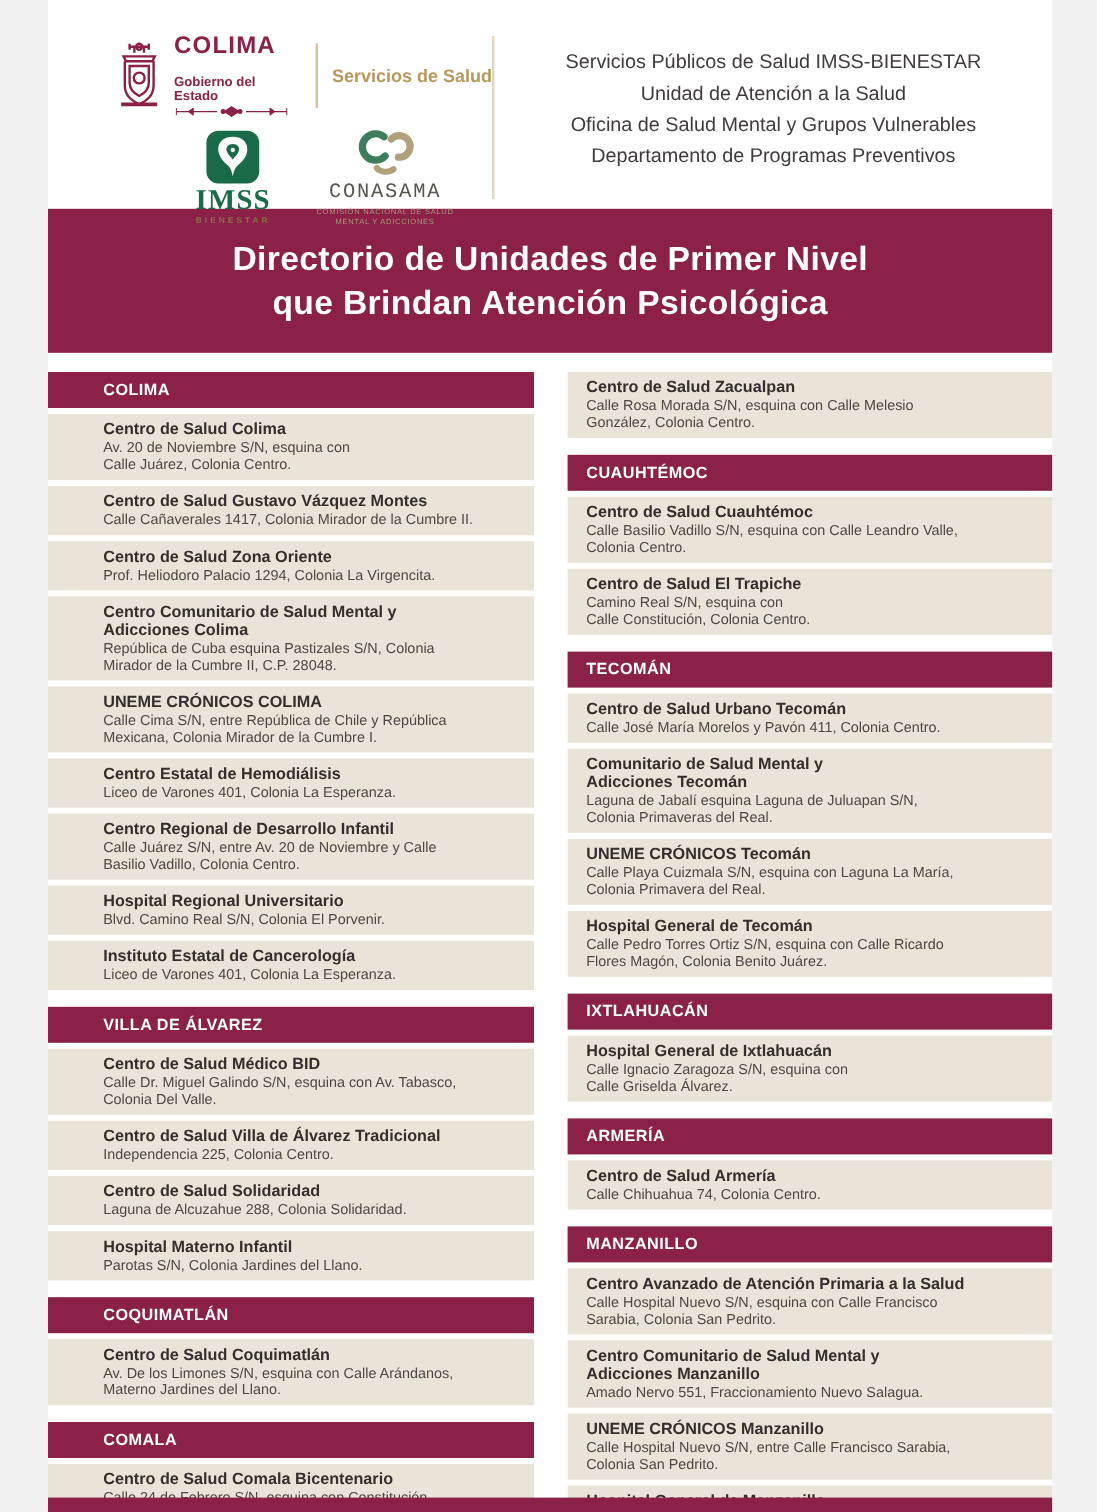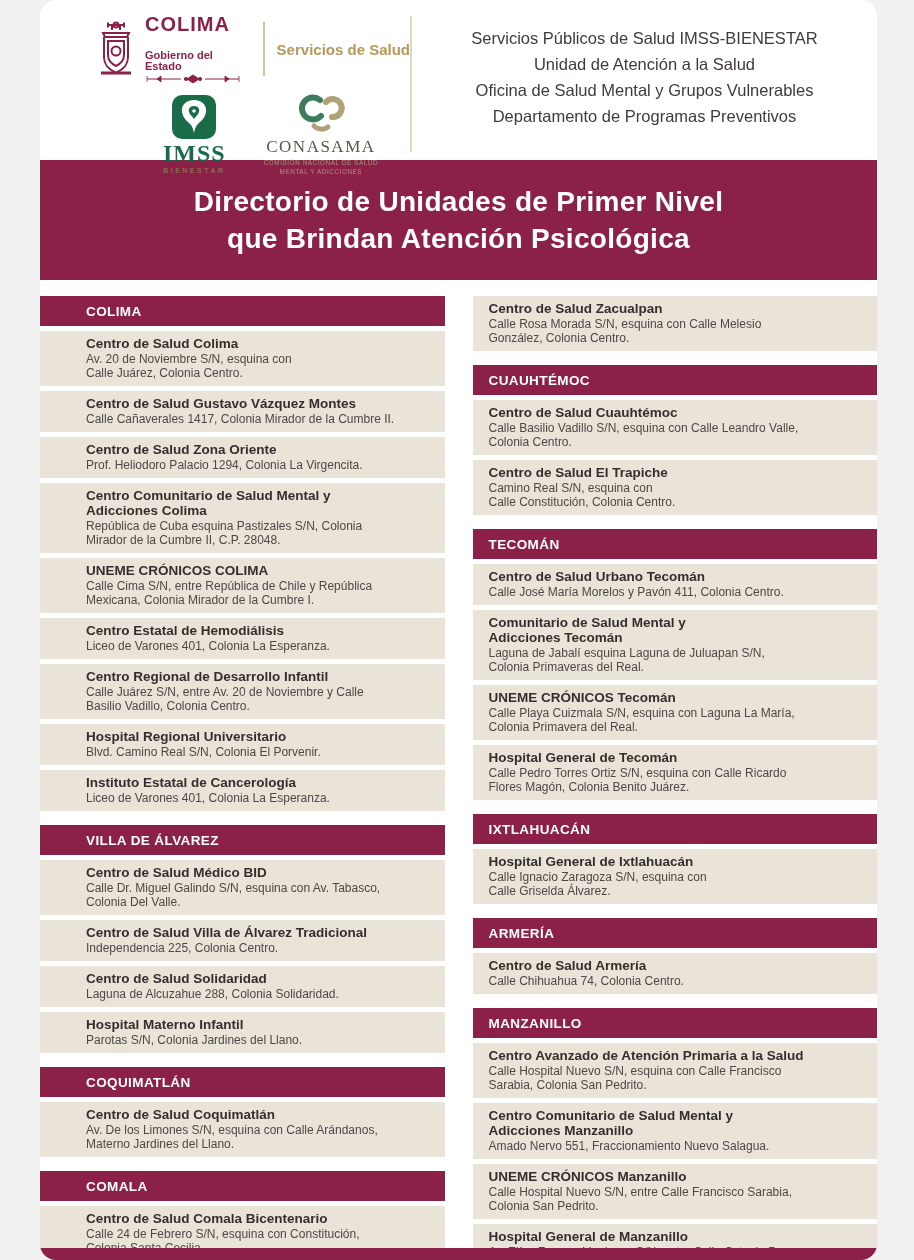--- a/index.html
+++ b/index.html
@@ -9,41 +9,41 @@
   }
   *{margin:0;padding:0;box-sizing:border-box;}
   html,body{width:914px;}
   body{
     height:1260px; background:var(--canvas-bg);
     font-family:"Liberation Sans","DejaVu Sans",sans-serif;
     overflow:hidden;
   }
   .page{
     position:relative; width:837px; height:1260px; margin-left:40px;
-    background:var(--page-bg); padding:14px 0 0 0; overflow:hidden;border-radius:16px;
+    background:var(--page-bg); padding:28px 0 0 0; overflow:hidden;
   }
   
   .letterhead{display:flex; align-items:stretch; height:140px;}
   .logos{width:370px; padding-left:55px; flex-shrink:0;}
   .logo-row1{display:flex; align-items:center;}
   .crest{width:42px; height:56px; flex-shrink:0;}
   .colima-word{margin-left:8px; color:var(--maroon); line-height:1;}
   .colima-word .big{font-size:20px; font-weight:800; letter-spacing:1px;}
   .colima-word .small{font-size:11px; font-weight:700; margin-top:16px;}
   .flourish{width:96px; height:10px; margin-top:2px; display:block;}
   .vdiv-short{width:2px; height:54px; background:var(--gold-line); margin:0 12px 0 14px;}
   .servicios{color:var(--gold); font-size:15px; font-weight:700; white-space:nowrap;}
   .logo-row2{display:flex; align-items:flex-start; gap:38px; margin:10px 0 0 68px;}
   .imss-block{text-align:center;}
   .imss-badge{width:46px; height:46px; display:block; margin:0 auto;}
   .imss-word{font-family:"Liberation Serif","DejaVu Serif",serif; font-size:24px; font-weight:700; color:var(--imss-green); letter-spacing:1px; line-height:1; margin-top:1px;}
   .imss-sub{font-size:7px; font-weight:700; color:#8a6d4e; letter-spacing:2.5px; margin-top:2px;}
   .conasama-block{text-align:center;}
   .conasama-glyph{width:56px; height:42px; display:block; margin:0 auto;}
-  .conasama-word{font-family:Liberation Serif, serif; font-size:17px; color:#57564e; letter-spacing:1.5px; line-height:1; margin-top:2px;}
+  .conasama-word{font-family:Liberation Mono, monospace; font-size:17px; color:#57564e; letter-spacing:1.5px; line-height:1; margin-top:2px;}
   .conasama-sub{font-size:6.3px; color:var(--conasama-tan); letter-spacing:.6px; line-height:1.5; margin-top:3px; white-space:pre-line;}
   .vdiv-tall{width:2px; background:#e3d6ba; margin:2px 0; flex-shrink:0;}
   .org-block{flex:1; display:flex; flex-direction:column; justify-content:center; text-align:center; padding-bottom:14px;}
   .org-line{font-size:16.5px; font-weight:400; color:var(--text-dark); line-height:26px;}
   
   .title-banner{
     margin-top:6px; background:var(--maroon); color:#fff; text-align:center;
     padding:23px 10px; font-size:28px; font-weight:700; line-height:37px;
     white-space:pre-line; letter-spacing:.3px;
   }

